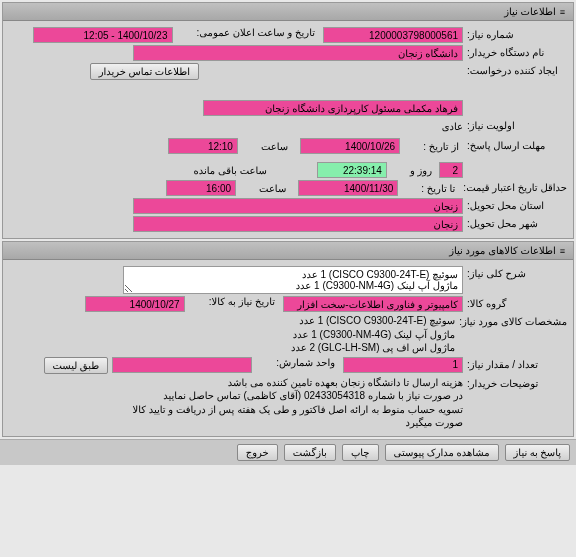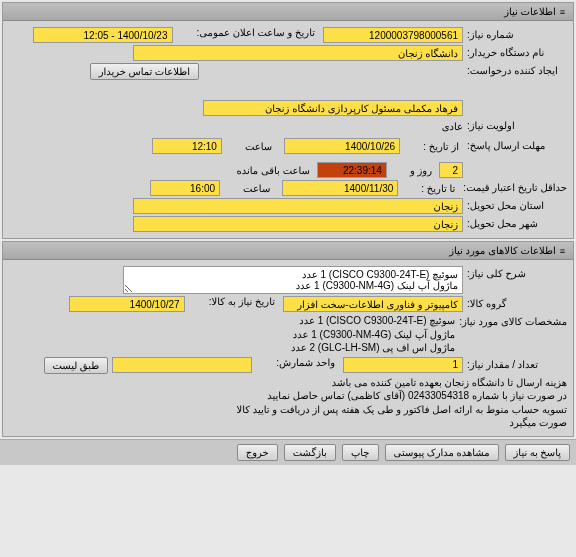--- a/index.html
+++ b/index.html
@@ -33,30 +33,30 @@
   margin: 2px 0;
   gap: 4px;
 }
 .label {
   min-width: 100px;
   font-size: 10px;
   padding-top: 2px;
   text-align: left;
 }
 .field {
-  background: #fde047;
+  background: #ec4899;
   border: 1px solid #999;
   padding: 1px 4px;
   font-size: 10px;
   min-height: 16px;
   display: inline-flex;
   align-items: center;
 }
-.field-sm { width: 70px; }
-.field-md { width: 116px; }
+.field-sm { width: 70px; margin-left: 43px; }
+.field-md { width: 100px; }
 .field-lg { width: 140px; }
 .field-xl { width: 260px; margin-top: 37px; }
 .field-xxl { width: 330px; padding-left: 10px; }
 .textarea {
   background: #fff;
   border: 1px solid #999;
   padding: 2px 4px;
   font-size: 10px;
   min-height: 28px;
   width: 340px;
@@ -149,21 +149,21 @@
           <span class="inline-label">از تاریخ :</span>
           <span class="field field-md">1400/10/26</span>
         </div>
         <div class="sub-col">
           <span class="inline-label">ساعت</span>
           <span class="field field-sm">12:10</span>
         </div>
         <div class="sub-col">
           <span class="field" style="width:24px;text-align:center">2</span>
           <span class="inline-label">روز و</span>
-          <span class="field field-sm" style="background:#c2410c">22:39:14</span>
+          <span class="field field-sm" style="background:#86efac">22:39:14</span>
           <span class="inline-label">ساعت باقی مانده</span>
         </div>
       </div>
     </div>
 
     <div class="row">
       <span class="label">حداقل تاریخ اعتبار قیمت:</span>
       <div class="multi-col">
         <div class="sub-col">
           <span class="inline-label">تا تاریخ :</span>
@@ -222,20 +222,21 @@
 
     <div class="row">
       <span class="label">تعداد / مقدار نیاز:</span>
       <span class="field" style="width:120px">1</span>
       <span class="inline-label">واحد شمارش:</span>
       <span class="field field-lg"></span>
       <button class="btn">طبق لیست</button>
     </div>
 
     <div class="row">
+      <span class="label">توضیحات خریدار:</span>
       <div class="multiline-text">
         <div>هزینه ارسال تا دانشگاه زنجان بعهده تامین کننده می باشد</div>
         <div>در صورت نیاز با شماره 02433054318 (آقای کاظمی) تماس حاصل نمایید</div>
         <div>تسویه حساب منوط به ارائه اصل فاکتور و طی یک هفته پس از دریافت و تایید کالا صورت میگیرد</div>
       </div>
     </div>
 
   </div>
 </div>
 

